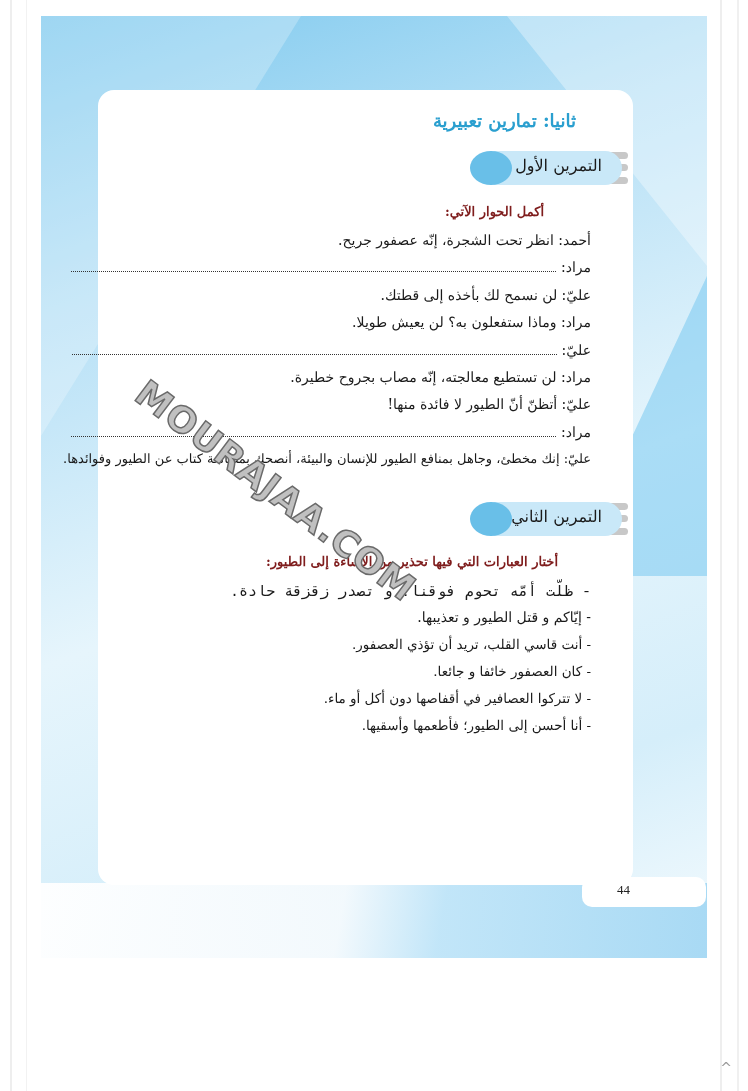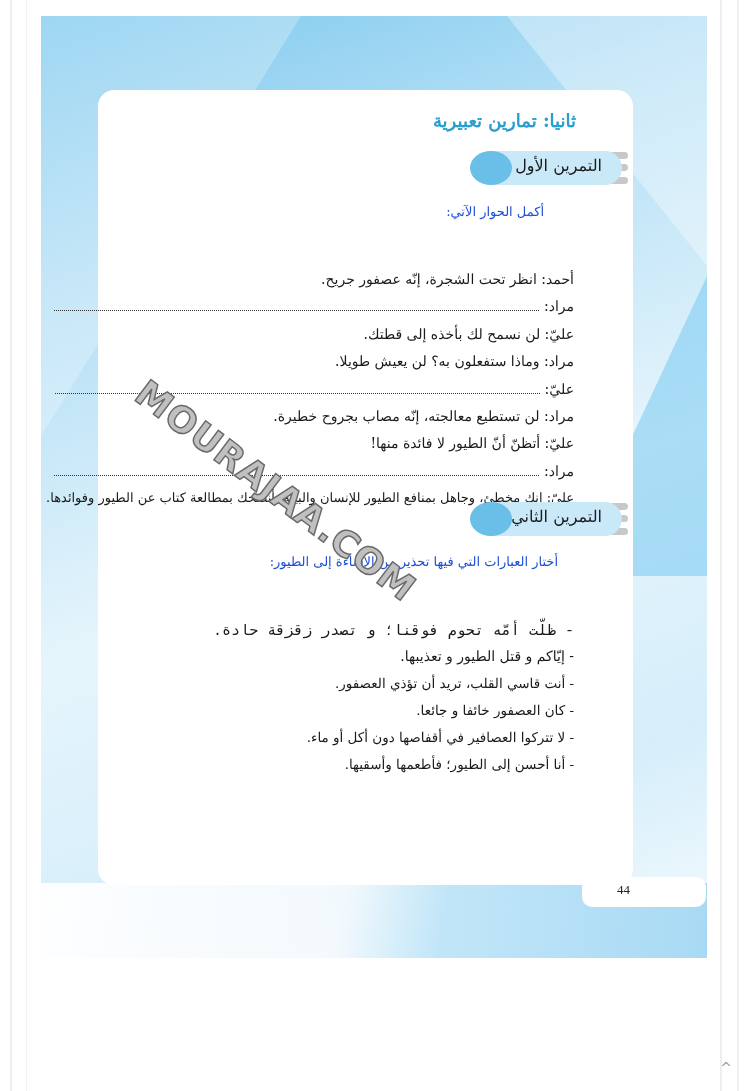--- a/index.html
+++ b/index.html
@@ -39,22 +39,22 @@
     position: absolute; left: 541px; top: 861px; width: 124px; height: 30px;
     background: #ffffff; border-radius: 10px;
   }
   .page-number {
     position: absolute; left: 35px; top: 5px; font-size: 13px; color: #222;
     font-family: "Liberation Serif", serif;
   }
 
   .content { position: absolute; left: 0; top: 0; width: 696px; height: 1091px; direction: rtl; }
   .rtl-line {
-    position: absolute; right: 122px; direction: rtl; white-space: nowrap;
-    font-size: 14px; color: #1a1a1a; margin-top: 39px;
+    position: absolute; right: 105px; direction: rtl; white-space: nowrap;
+    font-size: 14px; color: #1a1a1a;
   }
   .section-title {
     position: absolute; right: 120px; top: 110px; direction: rtl;
     font-size: 18px; font-weight: bold; color: #2a9fcf;
   }
   .exercise-badge { position: absolute; height: 38px; width: 158px; }
   .exercise-badge .stripe { position: absolute; right: 0; height: 7px; border-radius: 4px; background: #c8c8c8; }
   .exercise-badge .body {
     position: absolute; right: 6px; top: 2px; width: 130px; height: 34px;
     background: #c9e8f8; border-radius: 4px 18px 18px 4px;
@@ -62,21 +62,21 @@
   .exercise-badge .circle {
     position: absolute; left: 0; top: 2px; width: 42px; height: 34px;
     background: #69bfe8; border-radius: 50%;
   }
   .exercise-badge .label {
     position: absolute; right: 26px; top: 7px; direction: rtl;
     font-size: 16px; color: #1a1a1a; white-space: nowrap;
   }
   .instruction {
     position: absolute; direction: rtl; white-space: nowrap;
-    font-size: 13px; font-weight: normal; color: #1d4ed8;
+    font-size: 13px; font-weight: bold; color: #7f1d1d;
   }
   .dots {
     display: inline-block; vertical-align: baseline;
     border-bottom: 1px dotted #333; height: 10px;
   }
   .watermark {
     position: absolute; left: 140px; top: 368px;
     transform: rotate(37deg); transform-origin: left center;
     font-family: "DejaVu Sans", sans-serif; font-size: 36px; font-weight: bold;
     color: #c0c0c0; letter-spacing: 1px;

